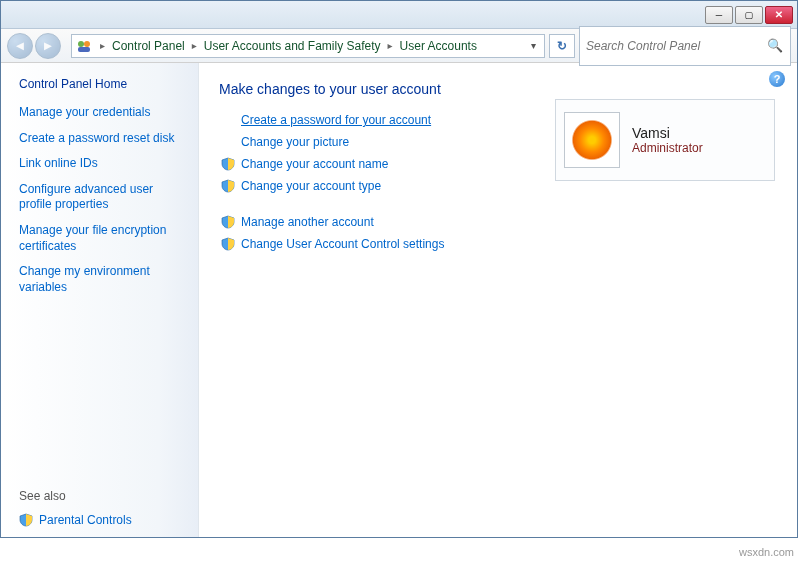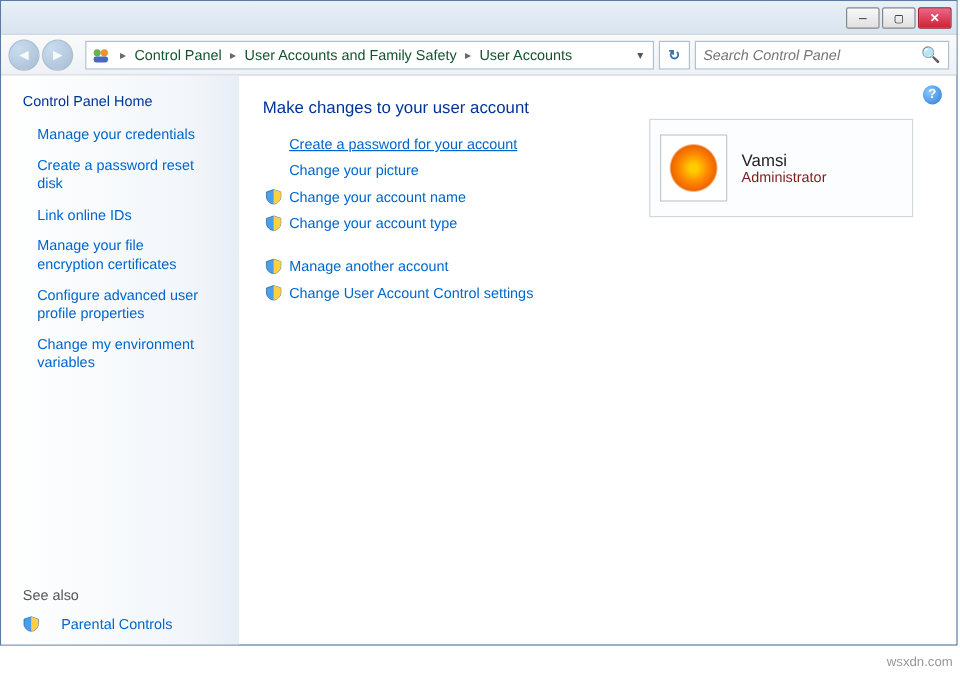--- a/index.html
+++ b/index.html
@@ -13,44 +13,44 @@
 
 .navbar { height: 34px; display: flex; align-items: center; border-bottom: 1px solid #d0d0d0; background: linear-gradient(to bottom, #fafafa, #eef2f6); }
 .nav-back { display: flex; align-items: center; padding: 0 6px; gap: 2px; }
 .nav-circle { width: 26px; height: 26px; border-radius: 50%; background: radial-gradient(circle at 30% 30%, #a8c8e8, #6a90b8); border: 1px solid #7090b0; display: flex; align-items: center; justify-content: center; color: #fff; font-size: 13px; opacity: 0.55; }
 .breadcrumb { flex: 1; height: 24px; border: 1px solid #b0c0d0; background: #fff; display: flex; align-items: center; font-size: 12px; padding: 0 4px; margin-left: 4px; }
 .bc-icon { width: 16px; height: 16px; margin-right: 4px; display: inline-flex; }
 .bc-item { color: #14532d; padding: 0 3px; }
 .bc-sep { color: #666; padding: 0 4px; font-size: 10px; }
 .bc-drop { margin-left: auto; color: #555; font-size: 10px; padding: 0 4px; }
 .refresh-box { width: 26px; height: 24px; border: 1px solid #b0c0d0; background: #fff; display: flex; align-items: center; justify-content: center; margin: 0 4px; color: #3a70b0; font-size: 12px; font-weight: bold; }
-.search-box { width: 212px; height: 24px; border: 1px solid #b0c0d0; background: #fff; display: flex; align-items: center; padding: 0 6px; margin-right: 6px; }
+.search-box { width: 212px; height: 40px; border: 1px solid #b0c0d0; background: #fff; display: flex; align-items: center; padding: 0 6px; margin-right: 6px; }
 .search-input { border: none; outline: none; flex: 1; font-size: 12px; font-style: italic; color: #888; }
 .search-icon { color: #3a70b0; font-size: 13px; }
 
 .content { display: flex; height: calc(100% - 62px); }
 .sidebar { width: 198px; background: linear-gradient(to right, #fff 0%, #f2f6fa 80%, #e8eef6 100%); padding: 14px 20px 10px 18px; border-right: 1px solid #e0e6ec; display: flex; flex-direction: column; }
 .sidebar-title { color: #003399; font-size: 12px; margin-bottom: 14px; }
-.sidebar-link { color: #0066cc; font-size: 12px; margin-bottom: 10px; line-height: 1.3; cursor: pointer; margin-left: 12px; }
+.sidebar-link { color: #0066cc; font-size: 12px; margin-bottom: 10px; line-height: 1.3; cursor: pointer; }
 .sidebar-spacer { flex: 1; }
 .see-also { color: #555; font-size: 12px; margin-bottom: 10px; margin-top: 8px; }
-.sa-item { display: flex; align-items: center; gap: 18px; color: #0066cc; font-size: 12px; cursor: pointer; }
+.sa-item { display: flex; align-items: center; gap: 6px; color: #0066cc; font-size: 12px; cursor: pointer; }
 
 .main { flex: 1; padding: 18px 20px; position: relative; }
 .help-icon { position: absolute; top: 8px; right: 12px; width: 16px; height: 16px; border-radius: 50%; background: radial-gradient(circle at 35% 35%, #8ac8ff, #2a7ad0); color: #fff; font-size: 11px; font-weight: bold; display: flex; align-items: center; justify-content: center; cursor: pointer; }
 .main-title { color: #003399; font-size: 14px; margin-bottom: 16px; }
 .task-link { display: flex; align-items: center; gap: 6px; color: #0066cc; font-size: 12px; margin-bottom: 8px; cursor: pointer; padding-left: 2px; }
 .task-link.highlight a { text-decoration: underline; }
 .task-link a { color: #0066cc; text-decoration: none; }
 .shield { width: 14px; height: 14px; display: inline-flex; }
 .gap { height: 14px; }
 
 .arrow { position: absolute; left: 398px; top: 32px; pointer-events: none; }
 
-.account-card { position: absolute; right: 36px; top: 36px; width: 220px; height: 82px; border: 1px solid #d0d8e0; background: #fcfdfe; display: flex; align-items: center; padding: 8px; }
+.account-card { position: absolute; right: 22px; top: 36px; width: 220px; height: 82px; border: 1px solid #d0d8e0; background: #fcfdfe; display: flex; align-items: center; padding: 8px; }
 .avatar-frame { width: 56px; height: 56px; border: 1px solid #c0c8d0; padding: 3px; background: #fff; }
 .avatar-img { width: 100%; height: 100%; background: radial-gradient(ellipse at 50% 50%, #ffcc00 10%, #ff8800 35%, #ee6600 55%, #ffffff 60%); }
 .account-info { margin-left: 12px; }
 .acc-name { font-size: 14px; color: #222; }
 .acc-role { font-size: 12px; color: #7f1d1d; }
 
 .watermark { position: absolute; bottom: 4px; right: 6px; font-size: 11px; color: #999; font-family: sans-serif; }
 </style>
 </head>
 <body>
@@ -89,22 +89,22 @@
       <span class="search-icon">🔍</span>
     </div>
   </div>
 
   <div class="content">
     <div class="sidebar">
       <div class="sidebar-title">Control Panel Home</div>
       <div class="sidebar-link">Manage your credentials</div>
       <div class="sidebar-link">Create a password reset disk</div>
       <div class="sidebar-link">Link online IDs</div>
+      <div class="sidebar-link">Configure advanced user profile properties</div>
       <div class="sidebar-link">Manage your file encryption certificates</div>
-      <div class="sidebar-link">Configure advanced user profile properties</div>
       <div class="sidebar-link">Change my environment variables</div>
       <div class="sidebar-spacer"></div>
       <div class="see-also">See also</div>
       <div class="sa-item">
         <span class="shield">
           <svg viewBox="0 0 14 14">
               <path d="M7 1 L13 3 V7 C13 10 10 13 7 13 C4 13 1 10 1 7 V3 Z" fill="#4aa0e8" stroke="#2060a0" stroke-width="0.6"></path>
               <path d="M7 1 L7 13 C10 13 13 10 13 7 V3 Z" fill="#ffd040"></path>
             </svg>
         </span>

